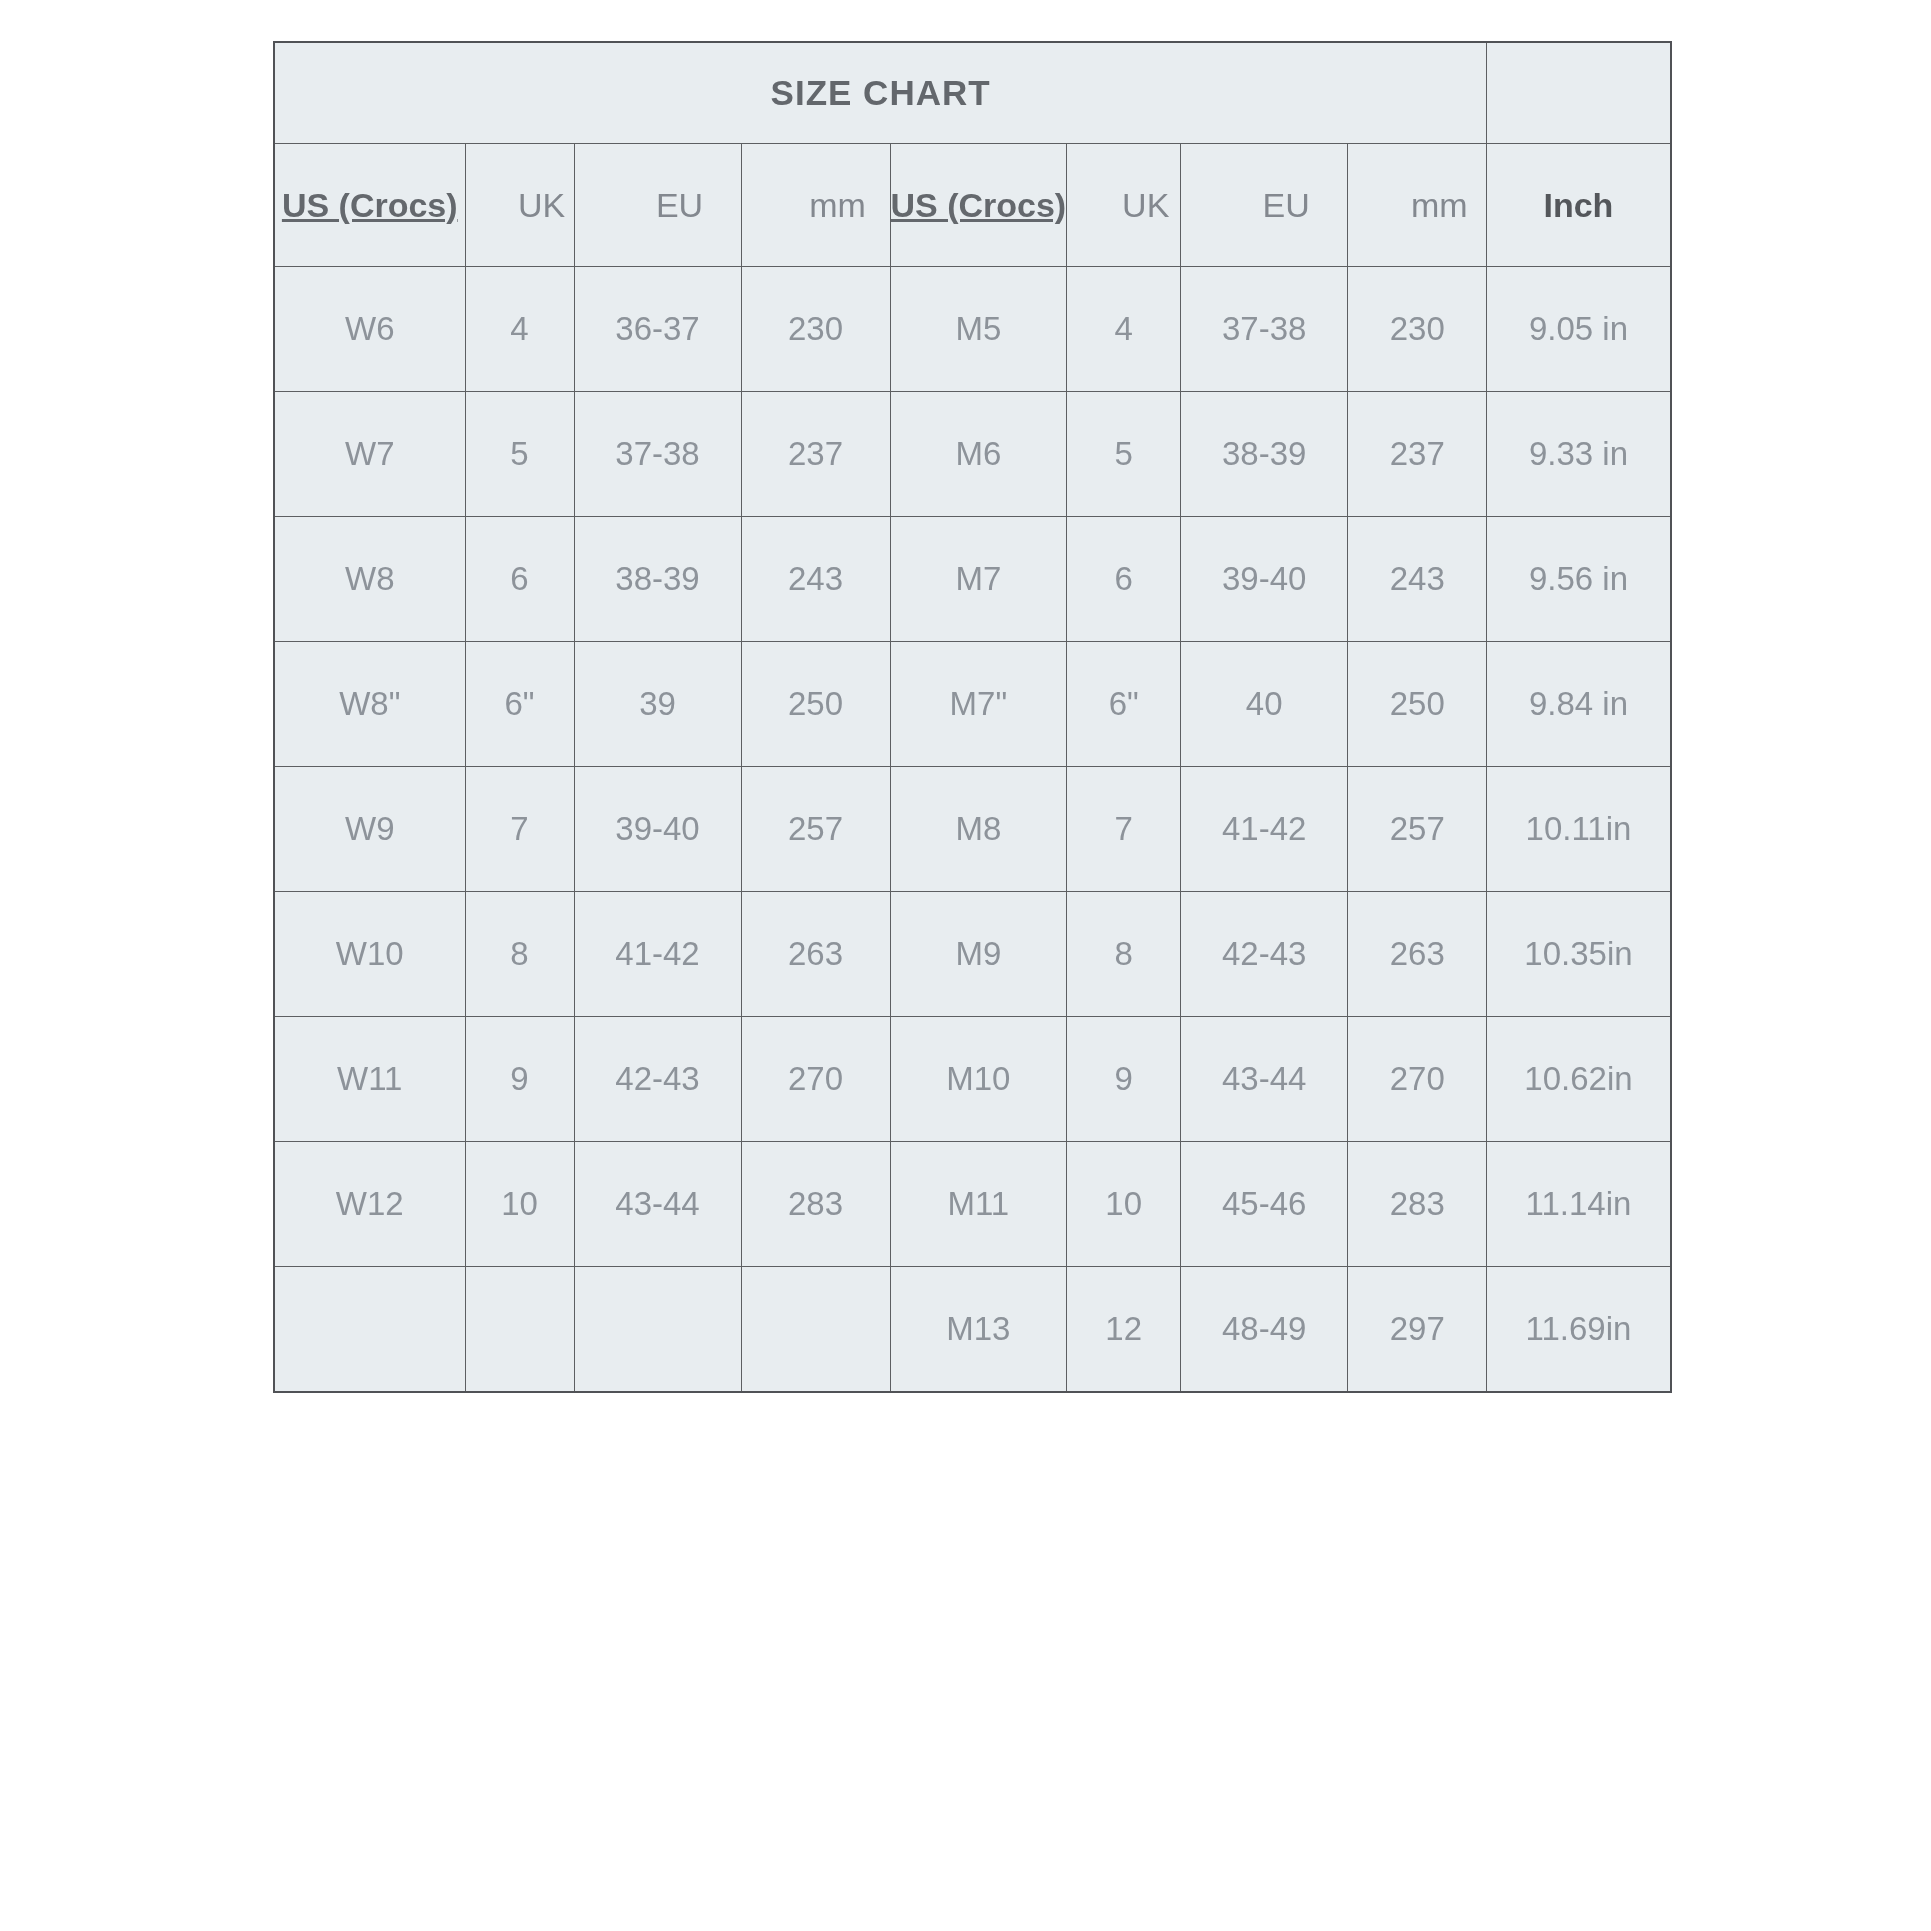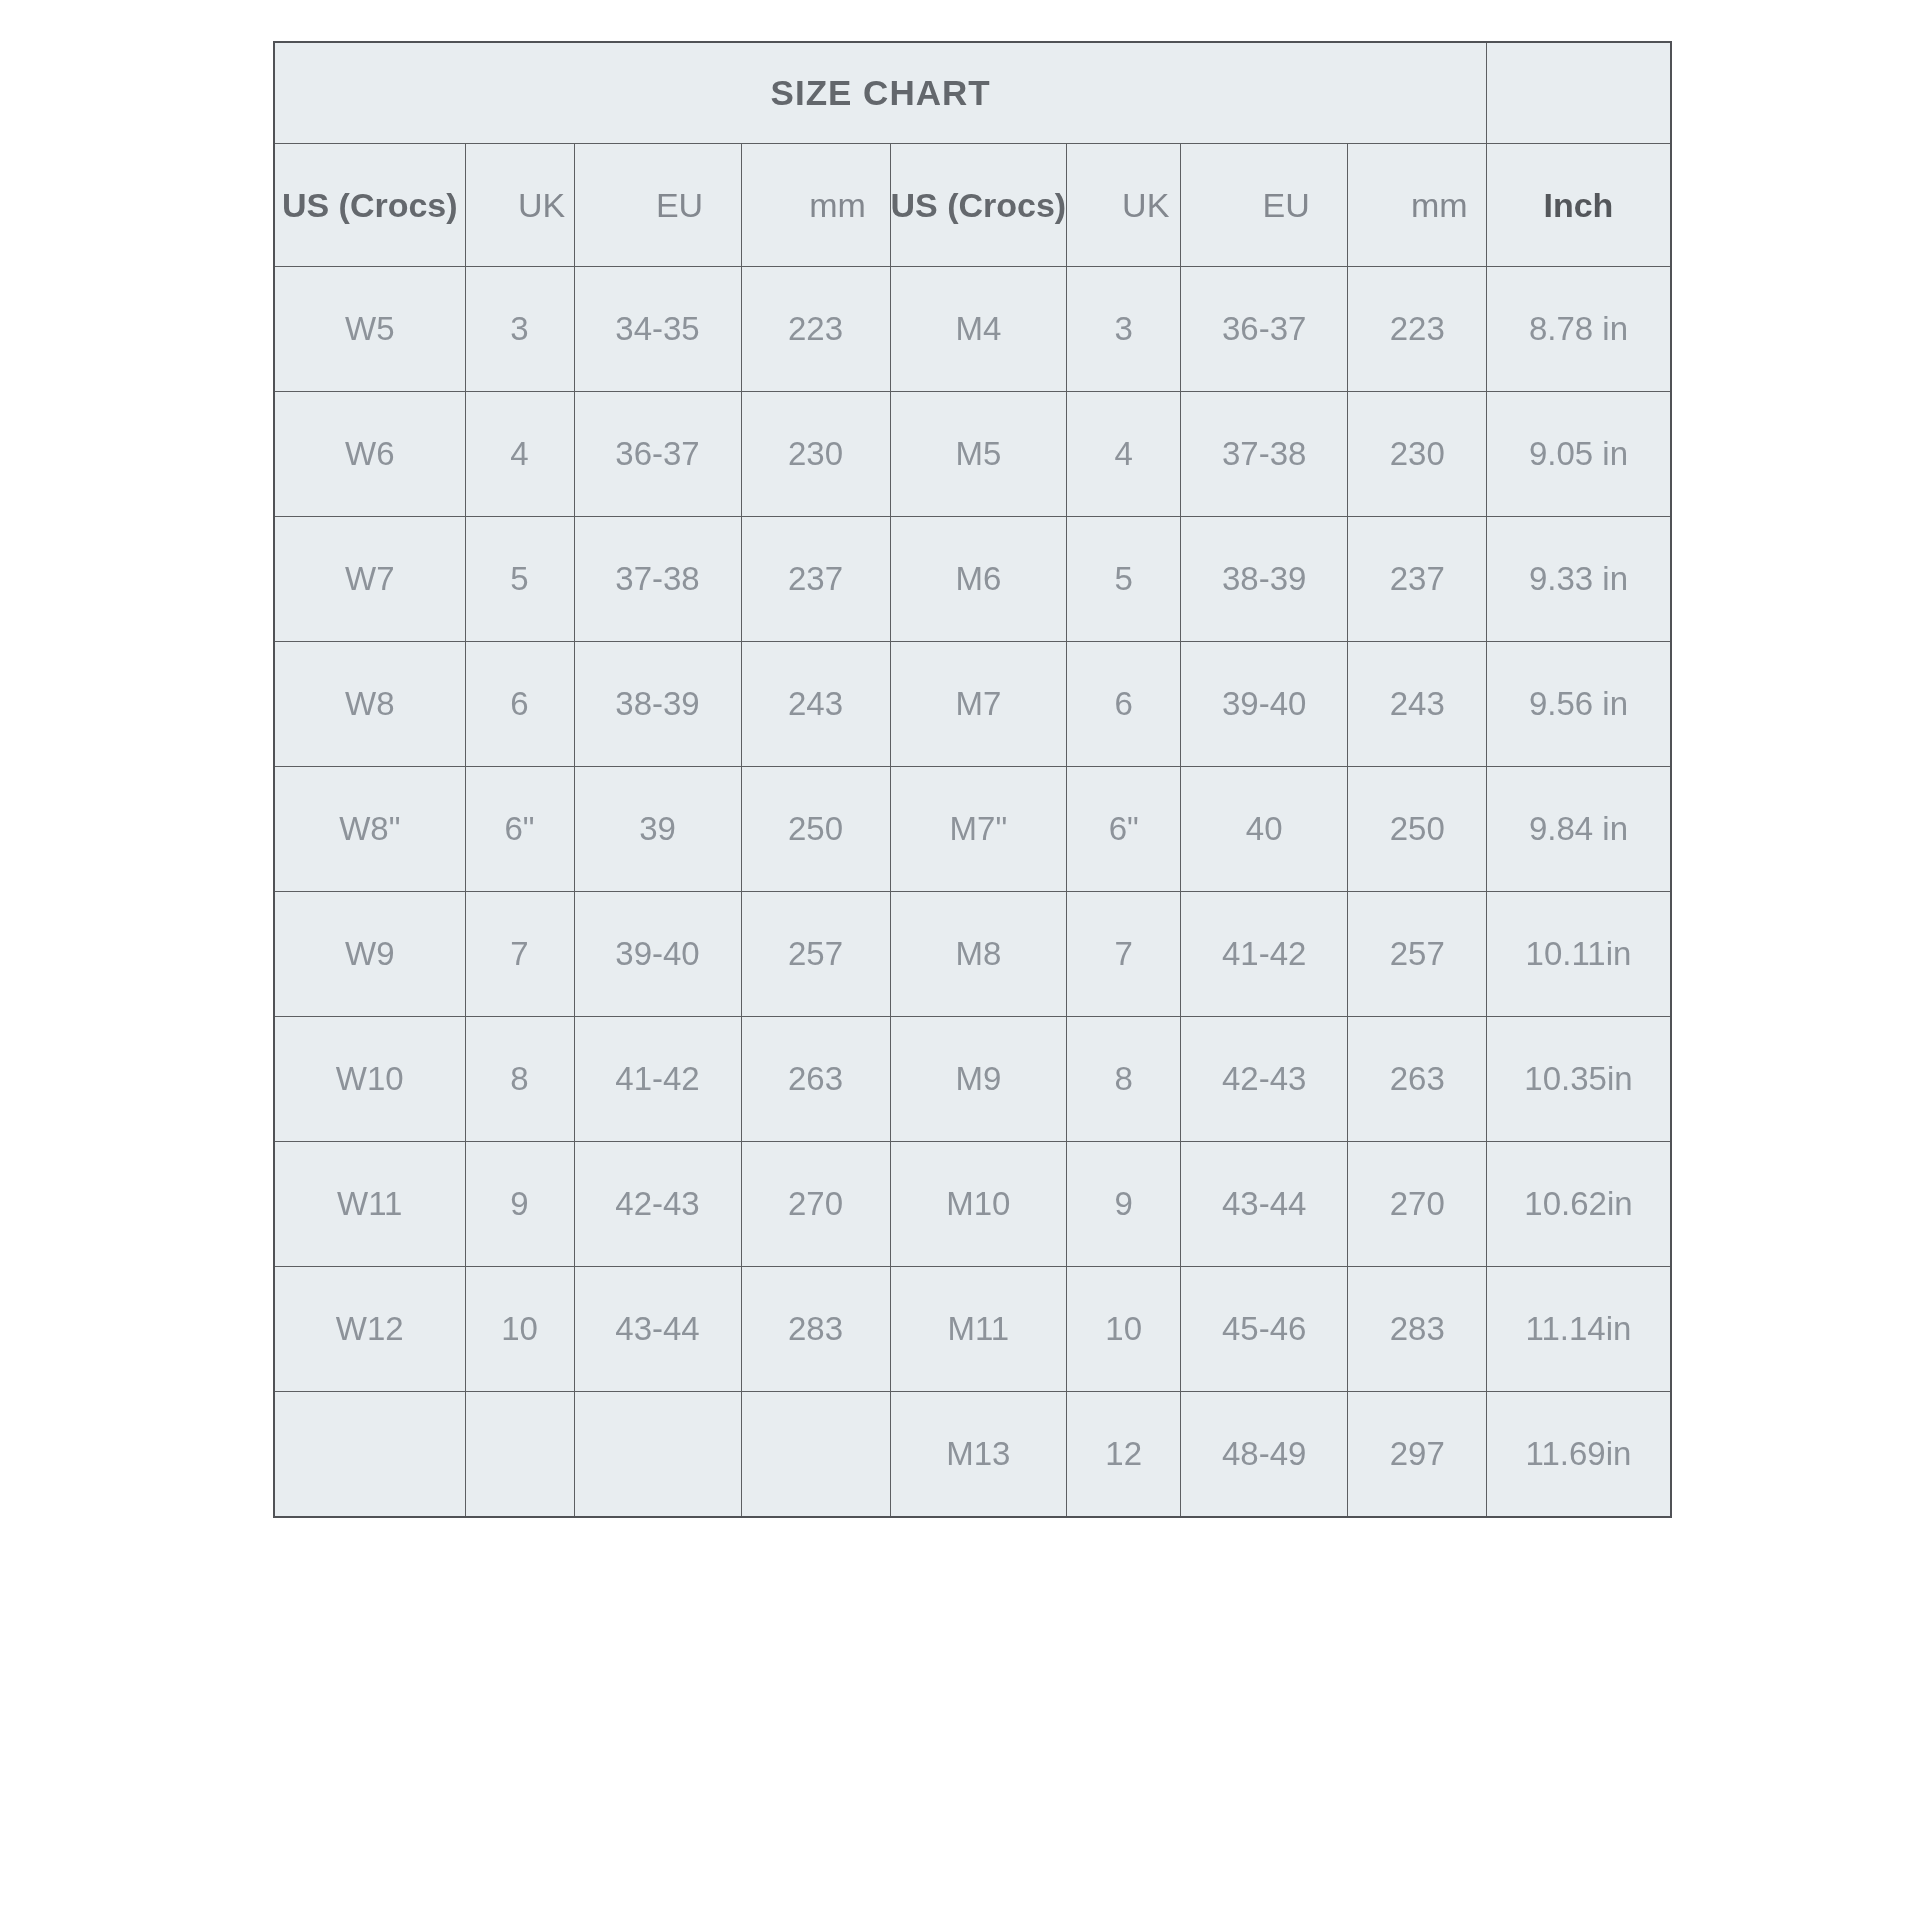--- a/index.html
+++ b/index.html
@@ -45,20 +45,21 @@
   }
   .colhead{
     font-size:34px;
     color:#83888f;
     margin-left:44px;
   }
   .colhead-strong{
     font-size:34px;
     color:#64686d;
     font-weight:bold;
+    text-decoration:underline;
   }
   .colhead-inch{
     font-size:34px;
     color:#54575b;
     font-weight:bold;
     margin-top:16px;
   }
   .cell-text{
     font-size:33px;
     color:#8d939a;
@@ -97,31 +98,20 @@
     <td><span class="colhead">EU</span></td>
     <td><span class="colhead">mm</span></td>
     <td><span class="colhead-strong">US (Crocs)</span></td>
     <td><span class="colhead">UK</span></td>
     <td><span class="colhead">EU</span></td>
     <td><span class="colhead">mm</span></td>
     <td><span class="colhead-inch">Inch</span></td>
   </tr>
 
   <tr class="r-data">
-    <td><span class="cell-text">W5</span></td>
-    <td><span class="cell-text">3</span></td>
-    <td><span class="cell-text">34-35</span></td>
-    <td><span class="cell-text">223</span></td>
-    <td><span class="cell-text">M4</span></td>
-    <td><span class="cell-text">3</span></td>
-    <td><span class="cell-text">36-37</span></td>
-    <td><span class="cell-text">223</span></td>
-    <td><span class="cell-text">8.78 in</span></td>
-  </tr>
-  <tr class="r-data">
     <td><span class="cell-text">W6</span></td>
     <td><span class="cell-text">4</span></td>
     <td><span class="cell-text">36-37</span></td>
     <td><span class="cell-text">230</span></td>
     <td><span class="cell-text">M5</span></td>
     <td><span class="cell-text">4</span></td>
     <td><span class="cell-text">37-38</span></td>
     <td><span class="cell-text">230</span></td>
     <td><span class="cell-text">9.05 in</span></td>
   </tr>

